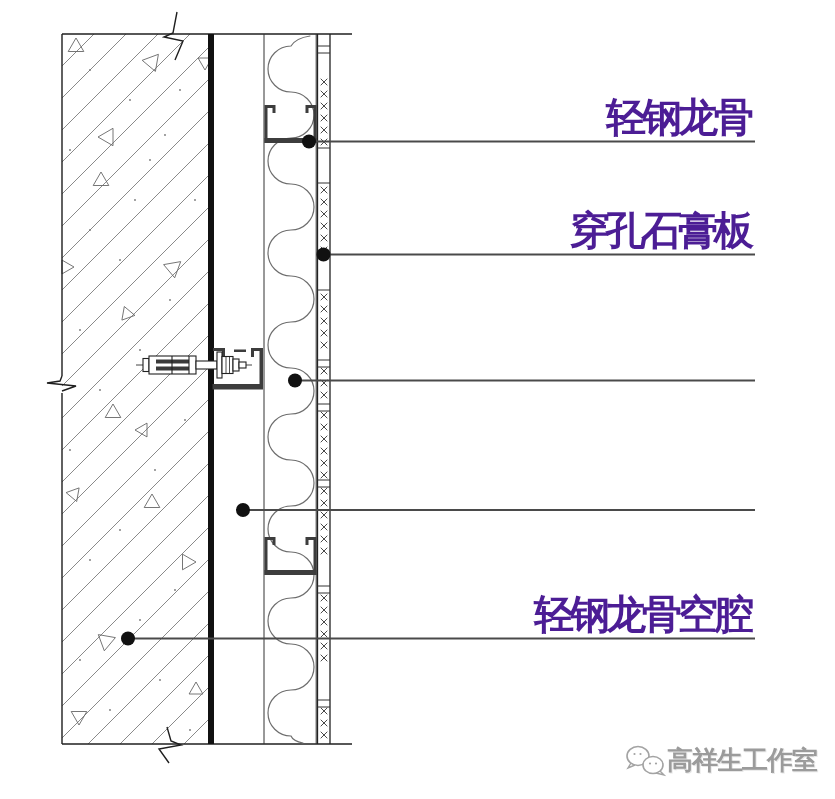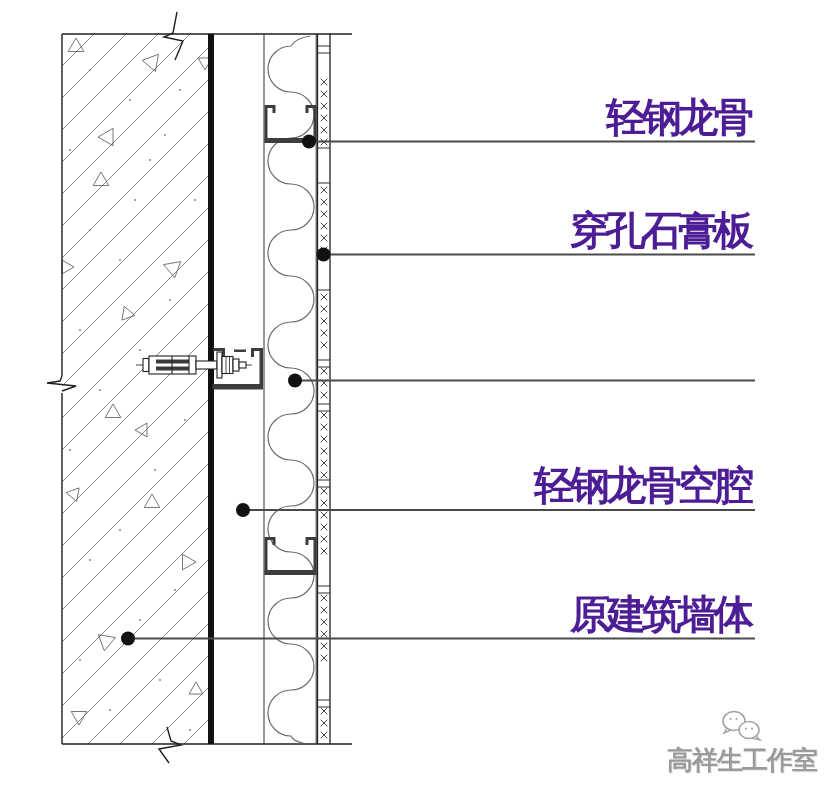--- a/index.html
+++ b/index.html
@@ -17,21 +17,20 @@
     color:#4c1d95;
     white-space:nowrap;
   }
   #watermark{
     position:absolute;
     right:18px;
     bottom:21px;
     display:flex;
     align-items:center;
     color:#9b9b9b;
-    flex-direction:column;
   }
   #watermark .wm-text{
     font-family:"Liberation Serif","DejaVu Serif",serif;
     font-size:26px;
     font-weight:bold;
     letter-spacing:-1px;
     color:#9b9b9b;
     text-shadow:1px 1px 0 #e8e8e8;
     white-space:nowrap;
   }
@@ -166,22 +165,21 @@
         <circle cx="295" cy="380.5" r="7" fill="#111111"></circle>
         <line x1="243" y1="510" x2="755" y2="510" stroke="#4a4a4a" stroke-width="1.8"></line>
         <circle cx="243" cy="510" r="7" fill="#111111"></circle>
         <line x1="128" y1="638.5" x2="755" y2="638.5" stroke="#4a4a4a" stroke-width="1.8"></line>
         <circle cx="128" cy="638.5" r="7" fill="#111111"></circle>
       </g>
   </svg>
 
   <div class="callout-label" style="right: 85px; bottom: 661.5px;">轻钢龙骨</div>
   <div class="callout-label" style="right: 85px; bottom: 548.5px;">穿孔石膏板</div>
-  <div class="callout-label" style="right: 85px; bottom: 293px;">轻钢龙骨空腔</div>
-  <div class="callout-label" style="right: 85px; bottom: 164.5px;">原建筑墙体</div>
+  <div class="callout-label" style="right: 85px; bottom: 164.5px;">轻钢龙骨空腔</div>
 
   <div id="watermark">
     <svg width="42" height="34" viewBox="0 0 42 34">
       <ellipse cx="13" cy="12" rx="11" ry="9.5" fill="none" stroke="#a3a3a3" stroke-width="1.6"></ellipse>
       <path d="M6 19 L3 24 L10 21" fill="none" stroke="#a3a3a3" stroke-width="1.4"></path>
       <circle cx="9.5" cy="10" r="1.1" fill="#a3a3a3"></circle>
       <circle cx="15.5" cy="10" r="1.1" fill="#a3a3a3"></circle>
       <ellipse cx="28" cy="21" rx="10" ry="8.5" fill="#fff" stroke="#a3a3a3" stroke-width="1.6"></ellipse>
       <path d="M35 27 L39 31 L31 29" fill="none" stroke="#a3a3a3" stroke-width="1.4"></path>
       <circle cx="25" cy="19.5" r="1.1" fill="#a3a3a3"></circle>

